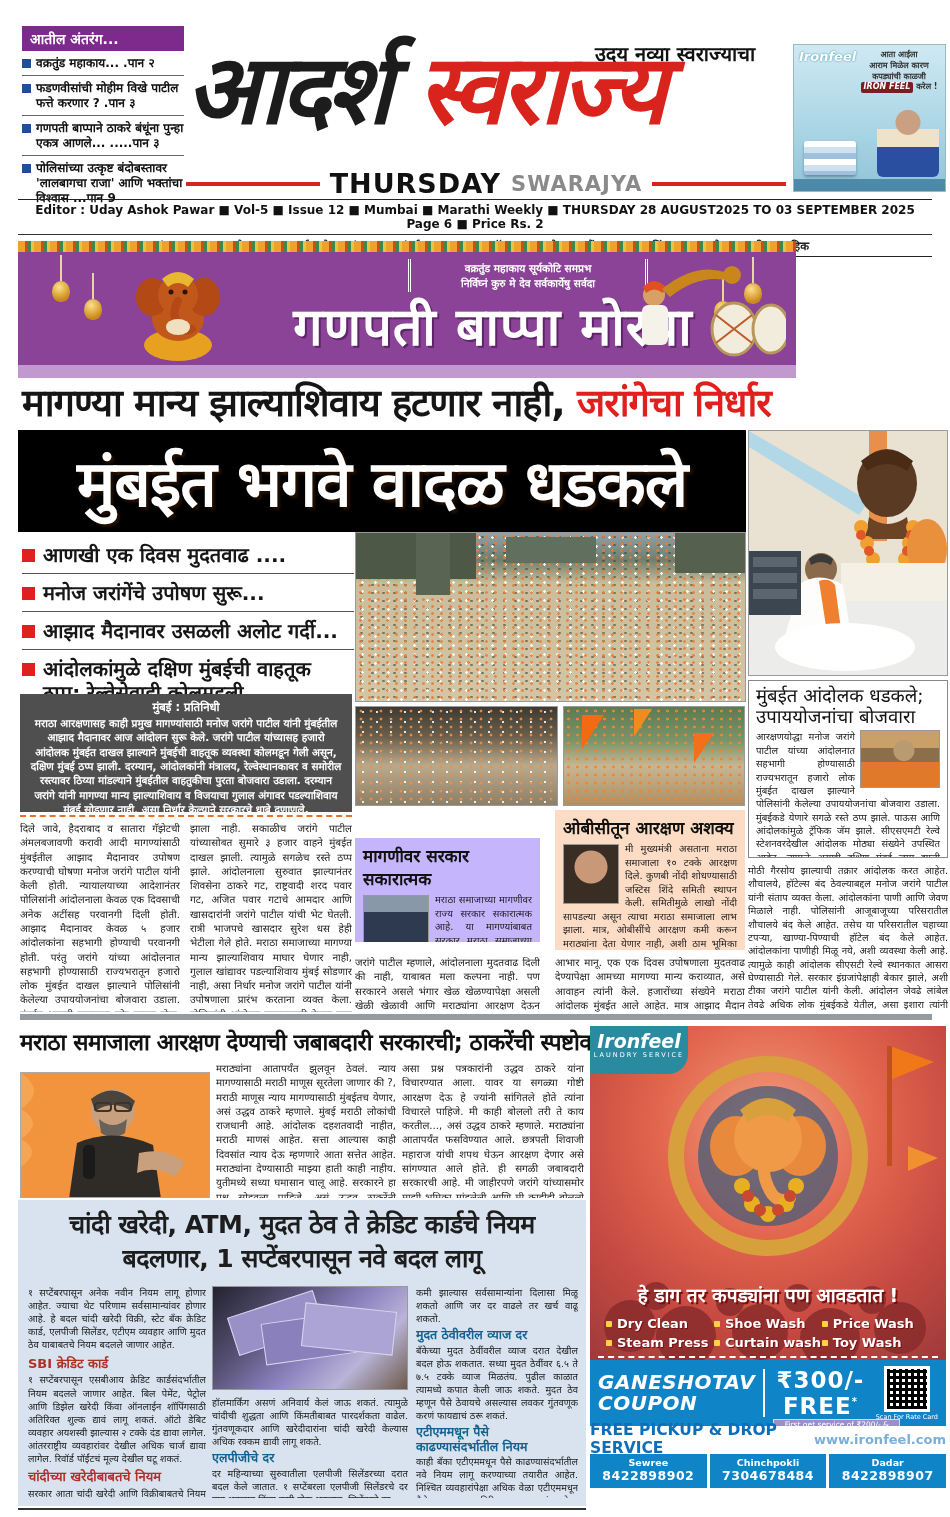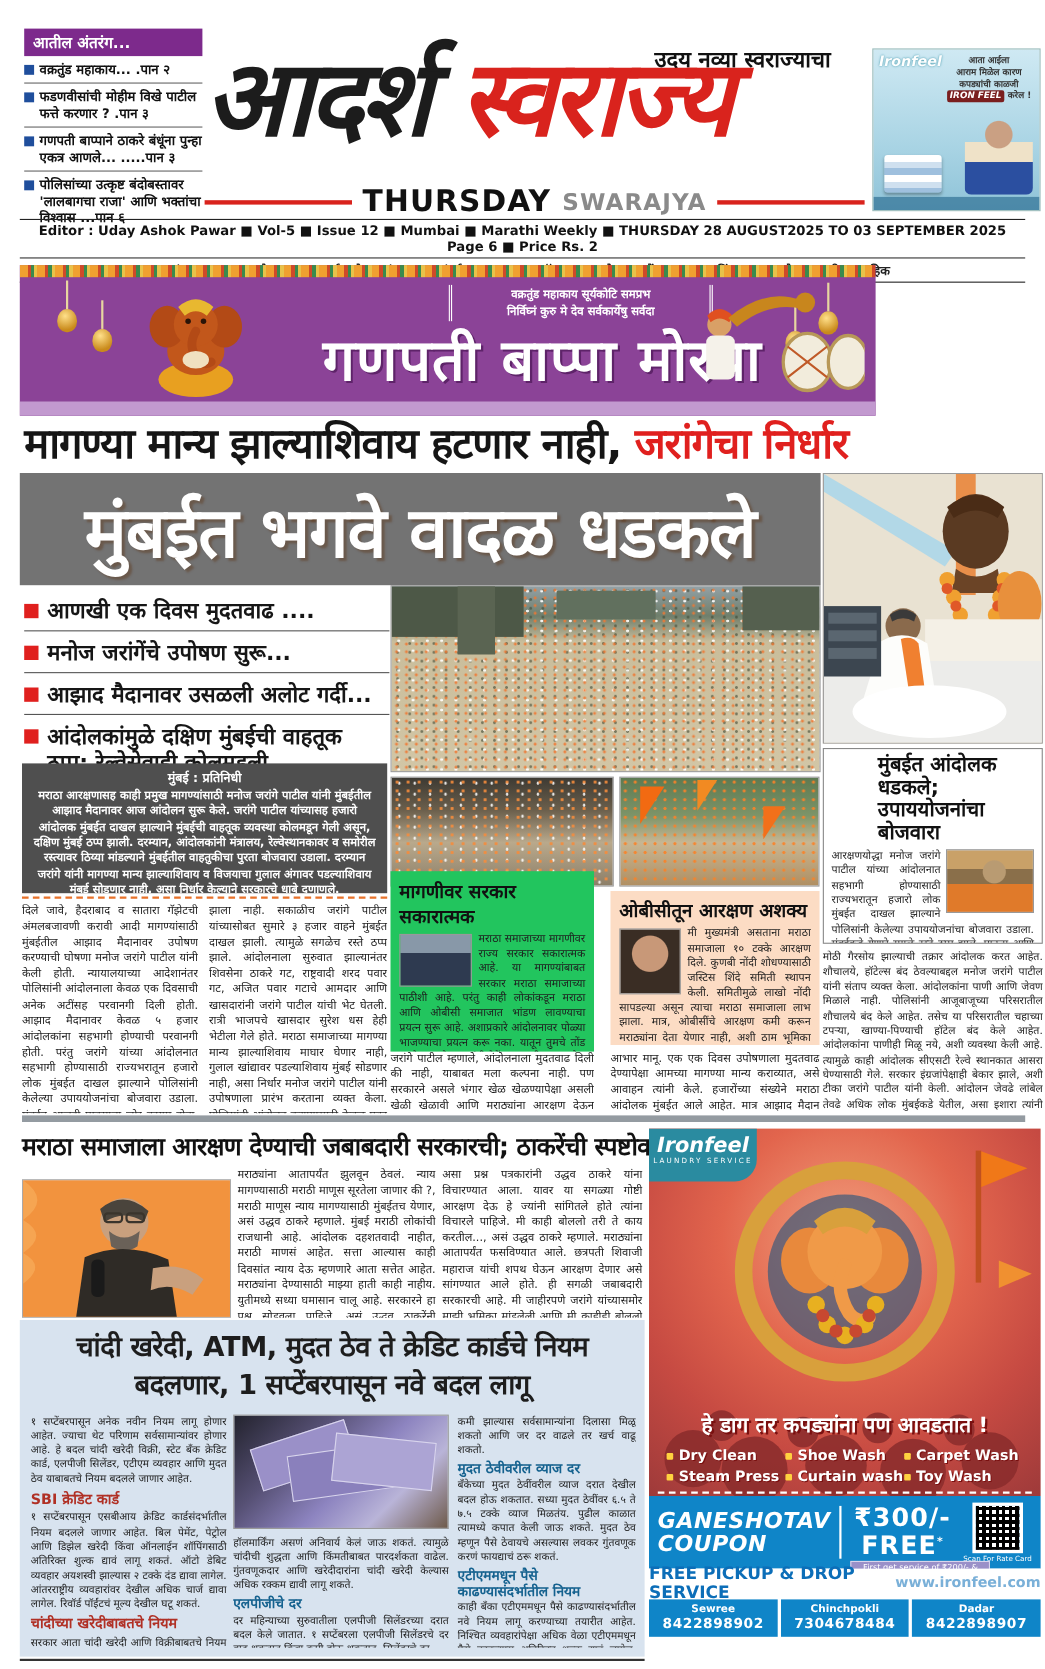--- a/index.html
+++ b/index.html
@@ -45,21 +45,21 @@
   #banner .shloka { position:absolute; left:390px; top:18px; width:240px; text-align:center; color:#fff; font-size:10.5px; font-weight:bold; line-height:1.4; border-left:3px double #fff; border-right:3px double #fff; padding:2px 6px; }
   #banner .btitle { position:absolute; left:195px; top:48px; width:560px; text-align:center; color:#fff; font-weight:bold; font-size:52px; text-shadow:2px 2px 0 #5e2369; letter-spacing:1px; }
   .bell { position:absolute; width:18px; height:21px; background:radial-gradient(circle at 40% 30%, #ffe08a, #c98a1b 70%); border-radius:50% 50% 46% 46%; }
   .bell:before { content:""; position:absolute; left:8px; top:-26px; width:2px; height:26px; background:#e8d6a0; }
   #ganesha-ill { position:absolute; left:100px; top:16px; width:120px; height:108px; }
   #trumpet-ill { position:absolute; right:10px; top:14px; width:170px; height:112px; }
 
   
   #kicker { left:22px; top:382px; width:910px; font-size:38px; font-weight:bold; letter-spacing:-1px; line-height:1.15; white-space:nowrap; }
   #kicker .blk { color:#151515; } #kicker .red { color:#e0201e; }
-  #orange-banner { left:18px; top:430px; width:728px; height:102px; background:#737373; display:flex; align-items:center; justify-content:center; }
+  #orange-banner { left:18px; top:430px; width:728px; height:102px; background:#000000; display:flex; align-items:center; justify-content:center; }
   #orange-banner .h { color:#fff; font-size:64px; font-weight:bold; letter-spacing:-1px; text-shadow:3px 3px 2px rgba(90,40,0,.35); white-space:nowrap; }
 
   
   .photo { border:1px solid #9a9a9a; overflow:hidden; }
   #photo-shivaji { left:748px; top:430px; width:200px; height:246px; background:#e9e2d2; }
   #photo-aerial { left:355px; top:532px; width:391px; height:170px;
     background-image:
       radial-gradient(circle, rgba(240,120,50,.85) 0 1.1px, transparent 1.6px),
       radial-gradient(circle, rgba(255,255,255,.9) 0 1px, transparent 1.5px),
       radial-gradient(circle, rgba(60,70,50,.6) 0 1px, transparent 1.5px),
@@ -92,30 +92,30 @@
   #lead-dash { left:20px; top:815px; width:332px; border-top:2px dashed #e8722a; }
   .newscol { font-size:10.2px; line-height:1.4; color:#1d1d1d; text-align:justify; overflow:hidden; }
   #lcol1 { left:20px; top:822px; width:160px; height:190px; }
   #lcol2 { left:190px; top:822px; width:162px; height:190px; }
 
   
   .subbox { padding:6px 8px; overflow:hidden; }
   .subbox .bt { font-size:17px; font-weight:bold; color:#111; margin-bottom:3px; }
   .subbox .tx { font-size:9.8px; line-height:1.38; text-align:justify; color:#1d1d1d; }
   .subbox .ph { float:left; margin:2px 6px 2px 0; border:1px solid #999; }
-  #box-fadnavis { left:355px; top:792px; width:185px; height:164px; background:#22c55e; }
+  #box-fadnavis { left:355px; top:838px; width:185px; height:104px; background:#c4b5fd; }
   #box-shinde { left:555px; top:810px; width:190px; height:140px; background:#fcdcc4; }
   #fad-photo { width:66px; height:48px; background:linear-gradient(180deg,#8898a8 0 35%,#2e3a50 35% 100%); }
   #shinde-photo { width:56px; height:60px; background:radial-gradient(circle at 50% 38%, #c89878 0 16px, #3a2d24 17px 60%), linear-gradient(#f5f5f5,#ddd); }
   #cont1 { left:355px; top:956px; width:185px; height:56px; }
   #cont2 { left:555px; top:956px; width:190px; height:56px; }
 
   
   #right-box { left:748px; top:680px; width:200px; height:178px; border:1.5px solid #888; padding:5px 7px; overflow:hidden; }
-  #right-box .h { font-size:18.5px; font-weight:bold; color:#111; line-height:1.12; margin-bottom:3px;margin-left:42px; }
+  #right-box .h { font-size:18.5px; font-weight:normal; color:#111; line-height:1.12; margin-bottom:3px; }
   #right-box .tx, #right-cont { font-size:9.7px; line-height:1.38; text-align:justify; color:#1d1d1d; }
   #right-box .ph { float:right; width:80px; height:58px; margin:0 0 3px 5px; border:1px solid #999;
       background:radial-gradient(circle at 55% 35%, #b99b72 0 10px, transparent 11px), linear-gradient(180deg,#c9a168 0 30%,#8a6f4a 30% 55%,#e07a2a 55% 100%); }
   #right-cont { left:748px; top:864px; width:200px; height:146px; overflow:hidden; }
 
   #divider { left:20px; top:1014px; width:912px; height:6px; background:#949ba1; }
 
   
   #thk-head { left:20px; top:1026px; width:564px; font-size:22.5px; font-weight:bold; color:#111; letter-spacing:-0.5px; white-space:nowrap; }
   #thk-photo { left:20px; top:1072px; width:190px; height:126px; background:linear-gradient(180deg,#f5994a 0,#ef8830 100%); border:1px solid #aaa; overflow:hidden; }
@@ -180,21 +180,21 @@
     <div class="item">
         <span class="sq-blue"></span>
         <span>फडणवीसांची मोहीम विखे पाटील फत्ते करणार ? .पान ३</span>
       </div>
     <div class="item">
         <span class="sq-blue"></span>
         <span>गणपती बाप्पाने ठाकरे बंधूंना पुन्हा एकत्र आणले... .....पान ३</span>
       </div>
     <div class="item">
         <span class="sq-blue"></span>
-        <span>पोलिसांच्या उत्कृष्ट बंदोबस्तावर 'लालबागचा राजा' आणि भक्तांचा विश्वास ...पान ६</span>
+        <span>पोलिसांच्या उत्कृष्ट बंदोबस्तावर 'लालबागचा राजा' आणि भक्तांचा विश्वास ...पान 9</span>
       </div>
   </div>
 
   <div class="abs" id="mast-tagline">उदय नव्या स्वराज्याचा</div>
   <div class="abs" id="mast-title">
     <span class="blk">आदर्श </span><span class="red">स्वराज्य</span>
   </div>
   <div class="abs" id="mast-sub">
     <span class="rule"></span>
     <span class="b">THURSDAY</span>
@@ -475,21 +475,21 @@
         <div class="sv">
             <span class="dot"></span>
             <span>Dry Clean</span>
           </div>
         <div class="sv">
             <span class="dot"></span>
             <span>Shoe Wash</span>
           </div>
         <div class="sv">
             <span class="dot"></span>
-            <span>Carpet Wash</span>
+            <span>Price Wash</span>
           </div>
         <div class="sv">
             <span class="dot"></span>
             <span>Steam Press</span>
           </div>
         <div class="sv">
             <span class="dot"></span>
             <span>Curtain wash</span>
           </div>
         <div class="sv">

